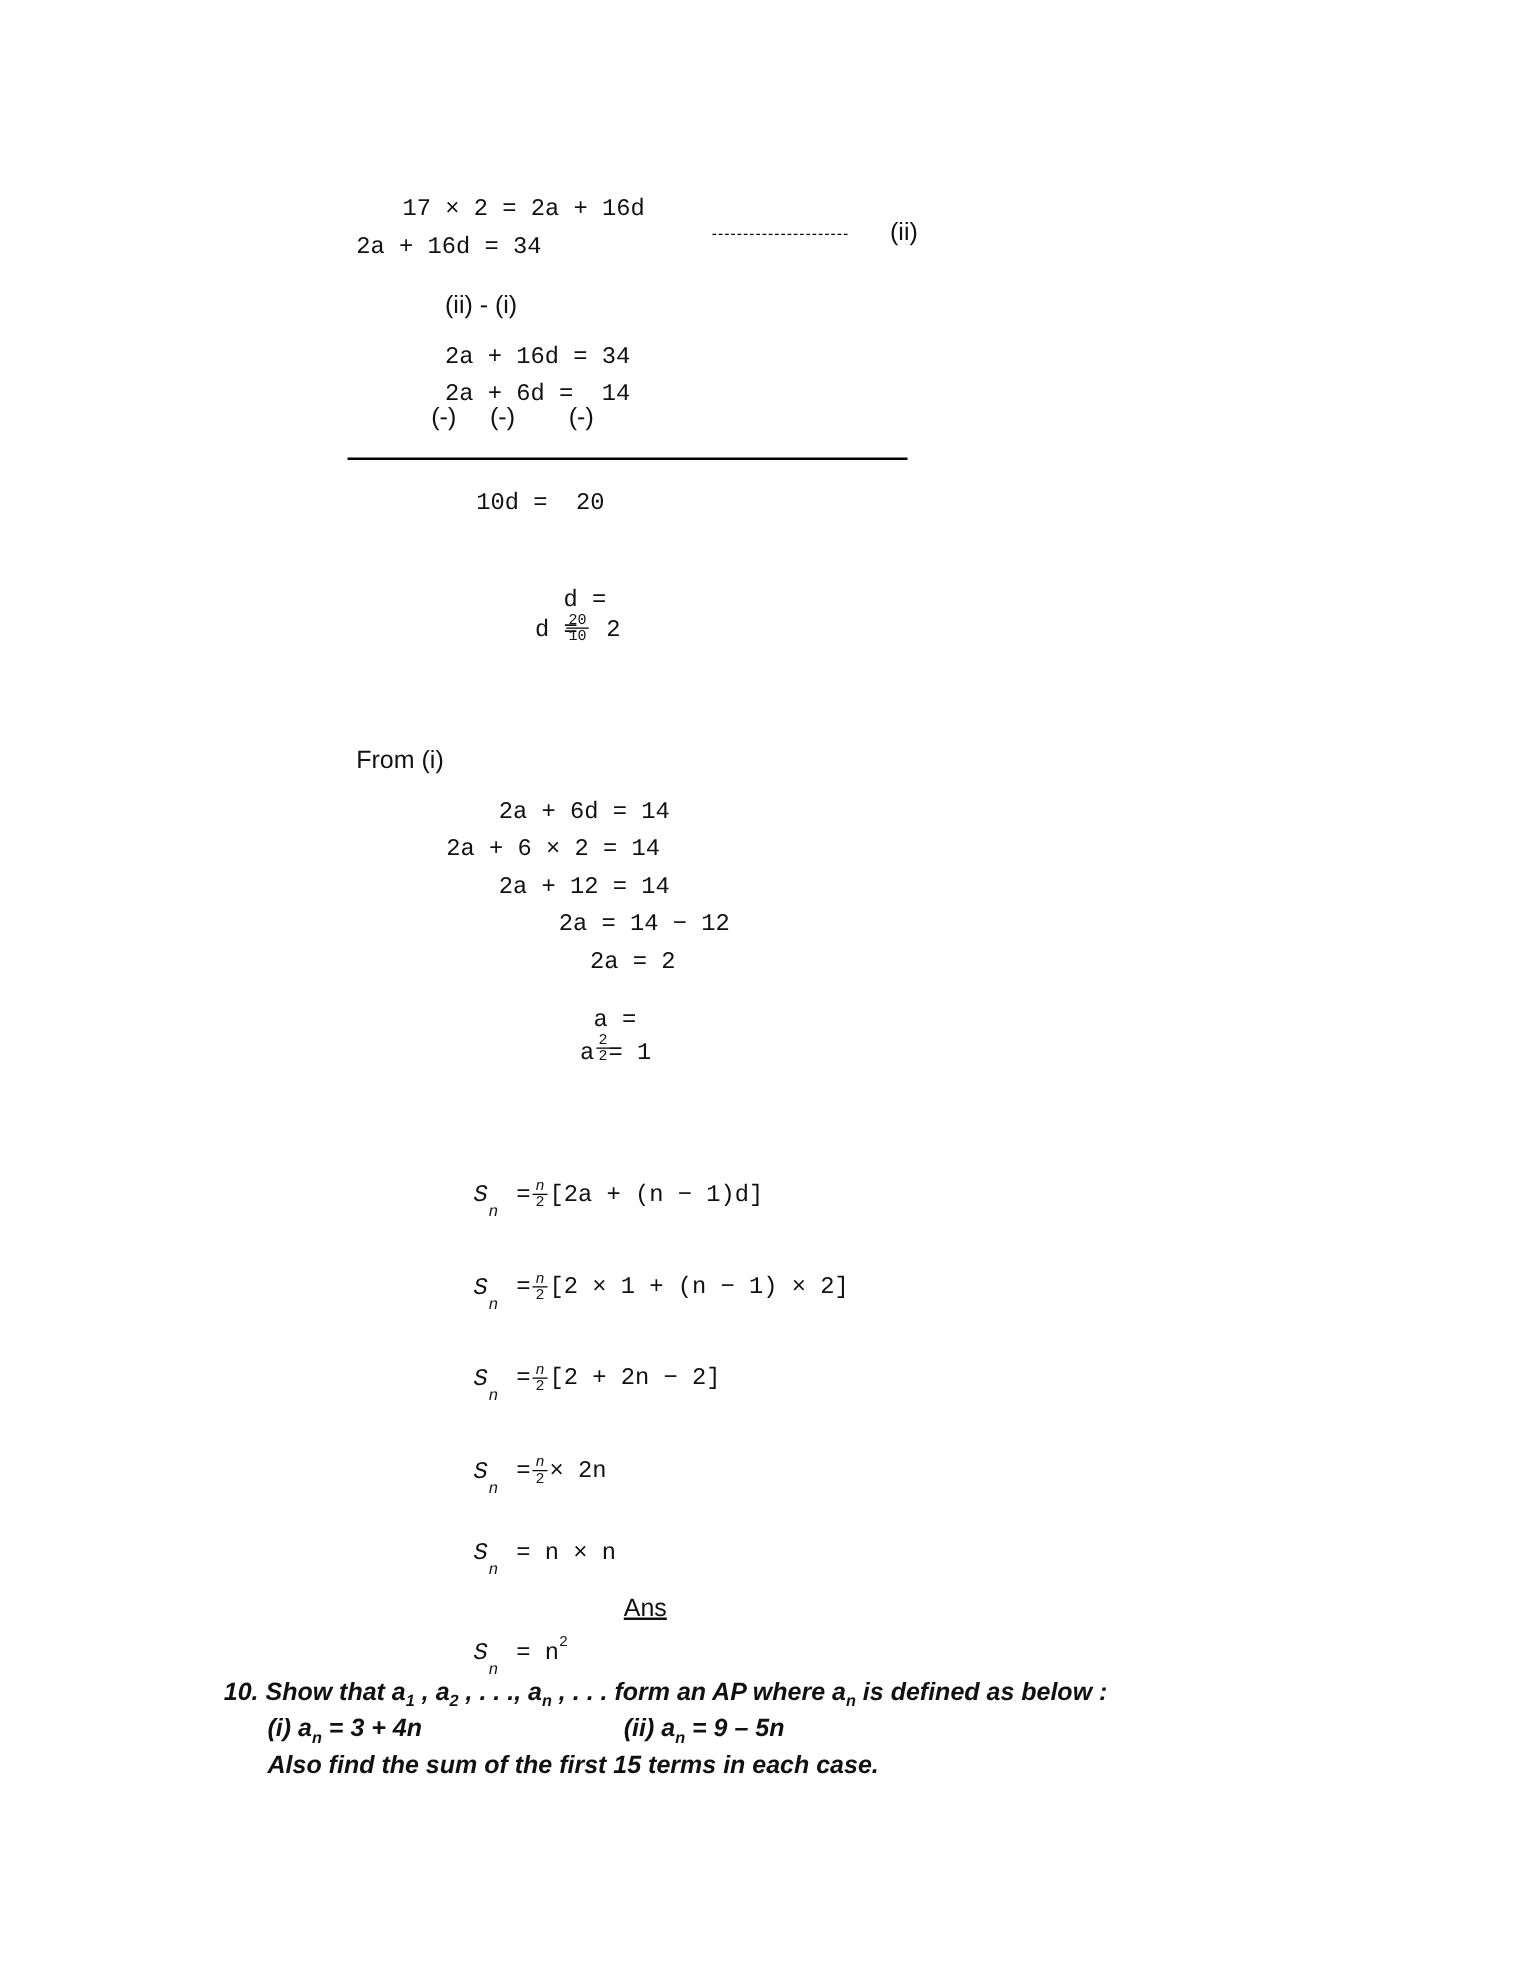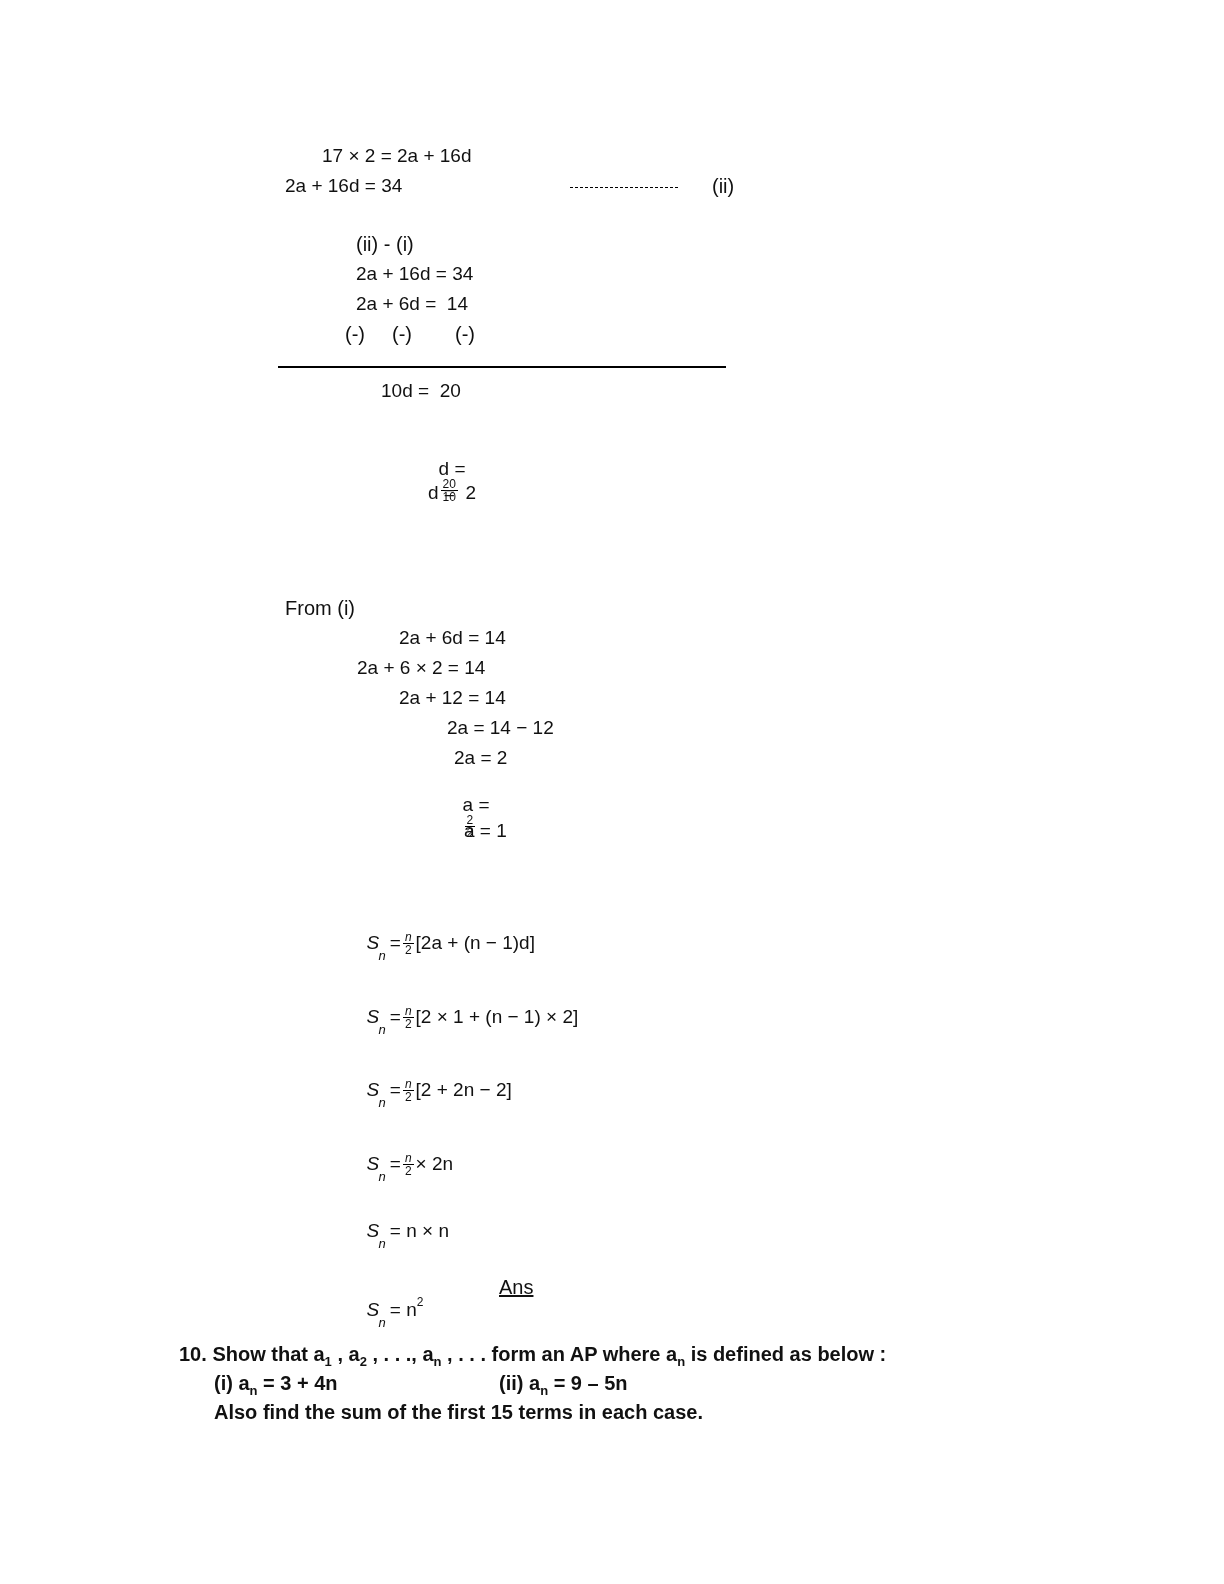--- a/index.html
+++ b/index.html
@@ -1,20 +1,20 @@
 <!DOCTYPE html>
 <html><head>
 <meta charset="utf-8">
 <style>
   html, body { margin: 0; padding: 0; background: #ffffff; }
   body { width: 1224px; height: 1584px; position: relative; overflow: hidden; color: #111; }
-  .m { position: absolute; font-family: Liberation Sans, sans-serif; font-size: 19px; white-space: pre; line-height: 1; }
+  .m { position: absolute; font-family: Liberation Mono, monospace; font-size: 19px; white-space: pre; line-height: 1; margin-top: 12px; }
   .m i { font-style: italic; }
   .t { position: absolute; font-family: "Liberation Sans", sans-serif; font-size: 20px; white-space: pre; line-height: 1; }
-  .b { font-weight: bold; }
+  .b { font-weight: bold; font-style: italic; }
   .rule { position: absolute; height: 2px; background: #000; }
   .dash { position: absolute; height: 0; border-top: 1.5px dashed #000; }
   .frac { display: inline-block; vertical-align: middle; text-align: center; font-size: 12px; line-height: 1; margin: 0 2px; }
   .frac .num { display: block; padding: 0 2px; border-bottom: 1px solid #000; text-align: center; }
   .frac .den { display: block; padding: 0 2px; }
   .sn { display: inline-block; position: relative; }
   .sn .sub { position: absolute; left: 12px; top: 16px; font-size: 13px; font-style: italic; }
   sup.sq { font-size: 12px; vertical-align: 10px; }
   .ans { text-decoration: underline; font-weight: normal; font-family: "Liberation Sans", sans-serif; }
   .q sub { font-size: 13px; }
@@ -40,21 +40,21 @@
   <span>d =</span>
   <span class="frac"><span class="num">20</span><span class="den">10</span></span>
 </div>
 <div class="m" style="left:428px;top:483px;">d =  2</div>
 
 <div class="t" style="left:285px;top:598px;">From (i)</div>
 <div class="m" style="left:399px;top:628px;">2a + 6d = 14</div>
 <div class="m" style="left:357px;top:658px;">2a + 6 × 2 = 14</div>
 <div class="m" style="left:399px;top:688px;">2a + 12 = 14</div>
 <div class="m" style="left:447px;top:718px;">2a = 14 − 12</div>
-<div class="m" style="left:454px;top:748px;text-align:center;">2a = 2</div>
+<div class="m" style="left:472px;top:748px;text-align:center;">2a = 2</div>
 <div class="m" style="left:452px;top:776px;">
   <span>a =</span>
   <span class="frac"><span class="num">2</span><span class="den">2</span></span>
 </div>
 <div class="m" style="left:464px;top:821px;">a = 1</div>
 
 <div class="m" style="left:356px;top:912px;">
   <span class="sn"><i>S</i><span class="sub">n</span></span>&nbsp;&nbsp;=<span class="frac"><span class="num" style="font-style:italic">n</span><span class="den">2</span></span><span>[2a + (n − 1)d]</span>
 </div>
 <div class="m" style="left:356px;top:986px;">

